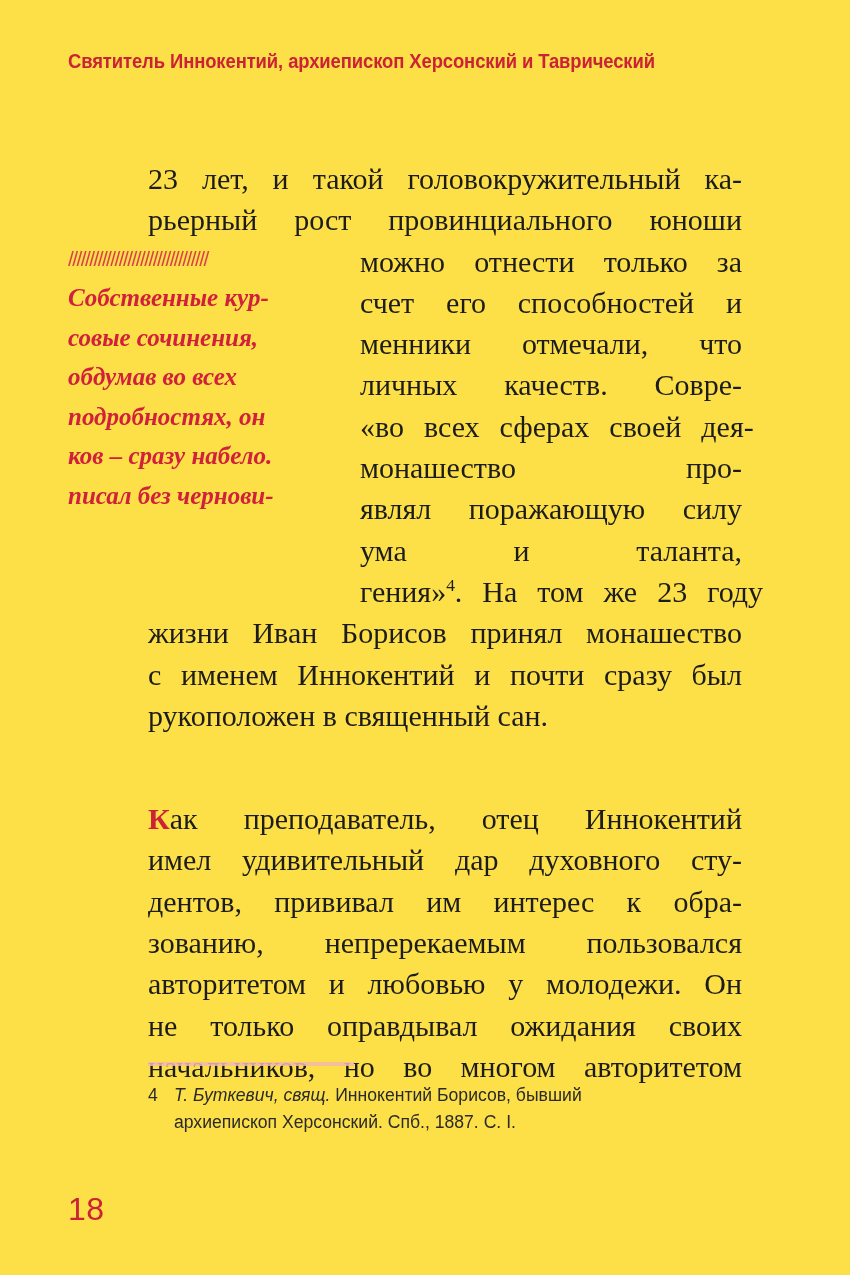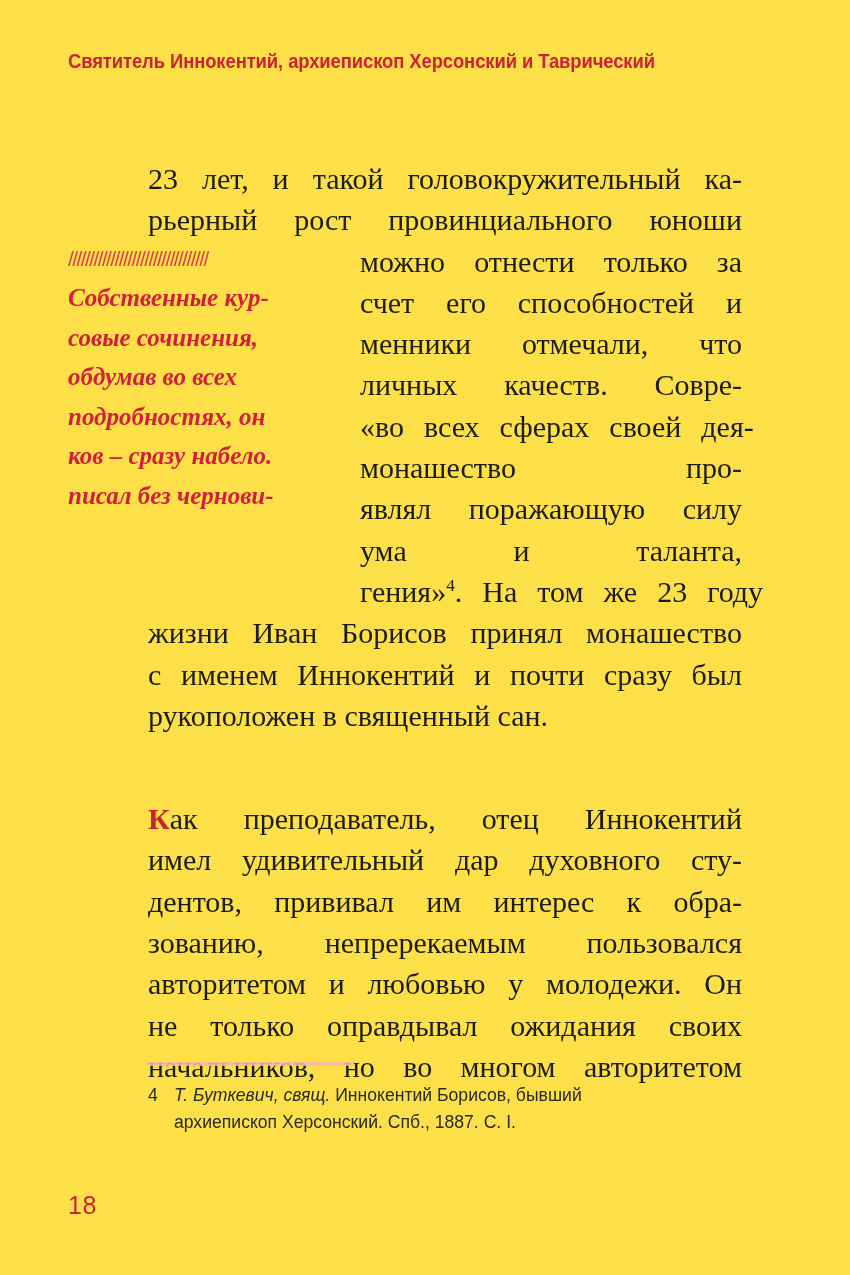--- a/index.html
+++ b/index.html
@@ -156,21 +156,21 @@
   .fn-text i {
     font-style: italic;
   }
 
   
   .folio {
     position: absolute;
     left: 68px;
     top: 1191px;
     font-family: "Liberation Sans", "DejaVu Sans", sans-serif;
-    font-size: 25px;
+    font-size: 32px;
     font-weight: 400;
     color: #cc2236;
     letter-spacing: 0.5px;
   }
 </style>
 </head>
 <body>
 
 <div class="page">
 

